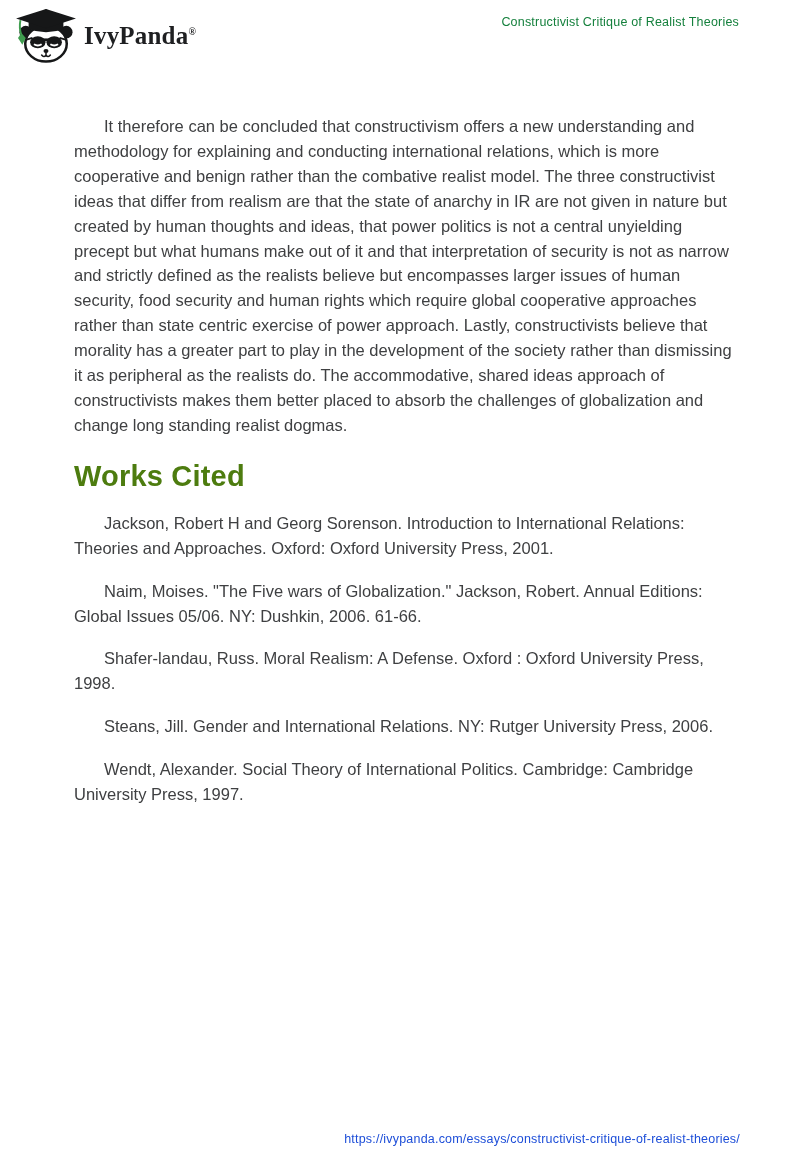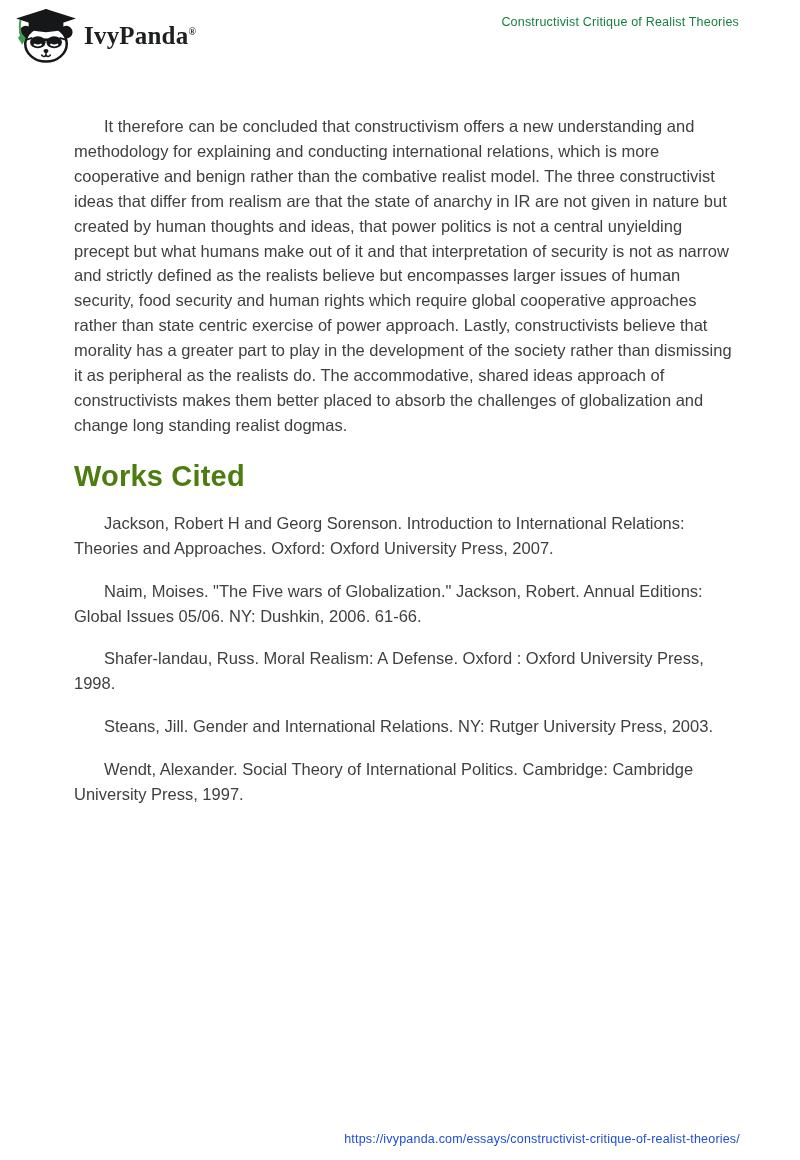--- a/index.html
+++ b/index.html
@@ -120,22 +120,22 @@
     <span class="wordmark"><span>IvyPanda</span><span class="regmark">®</span></span>
   </div>
 
   <div class="doc-title">Constructivist Critique of Realist Theories</div>
 
   <div class="content">
     <p class="lead-paragraph">It therefore can be concluded that constructivism offers a new understanding and methodology for explaining and conducting international relations, which is more cooperative and benign rather than the combative realist model. The three constructivist ideas that differ from realism are that the state of anarchy in IR are not given in nature but created by human thoughts and ideas, that power politics is not a central unyielding precept but what humans make out of it and that interpretation of security is not as narrow and strictly defined as the realists believe but encompasses larger issues of human security, food security and human rights which require global cooperative approaches rather than state centric exercise of power approach. Lastly, constructivists believe that morality has a greater part to play in the development of the society rather than dismissing it as peripheral as the realists do. The accommodative, shared ideas approach of constructivists makes them better placed to absorb the challenges of globalization and change long standing realist dogmas.</p>
 
     <h1 class="works-cited-heading">Works Cited</h1>
 
-    <p class="citation">Jackson, Robert H and Georg Sorenson. Introduction to International Relations: Theories and Approaches. Oxford: Oxford University Press, 2007.</p>
+    <p class="citation">Jackson, Robert H and Georg Sorenson. Introduction to International Relations: Theories and Approaches. Oxford: Oxford University Press, 2001.</p>
     <p class="citation">Naim, Moises. "The Five wars of Globalization." Jackson, Robert. Annual Editions: Global Issues 05/06. NY: Dushkin, 2006. 61-66.</p>
     <p class="citation">Shafer-landau, Russ. Moral Realism: A Defense. Oxford : Oxford University Press, 1998.</p>
-    <p class="citation">Steans, Jill. Gender and International Relations. NY: Rutger University Press, 2003.</p>
+    <p class="citation">Steans, Jill. Gender and International Relations. NY: Rutger University Press, 2006.</p>
     <p class="citation">Wendt, Alexander. Social Theory of International Politics. Cambridge: Cambridge University Press, 1997.</p>
   </div>
 
   <div class="footer-url">https://ivypanda.com/essays/constructivist-critique-of-realist-theories/</div>
 
 </div>
 
 </body></html>

